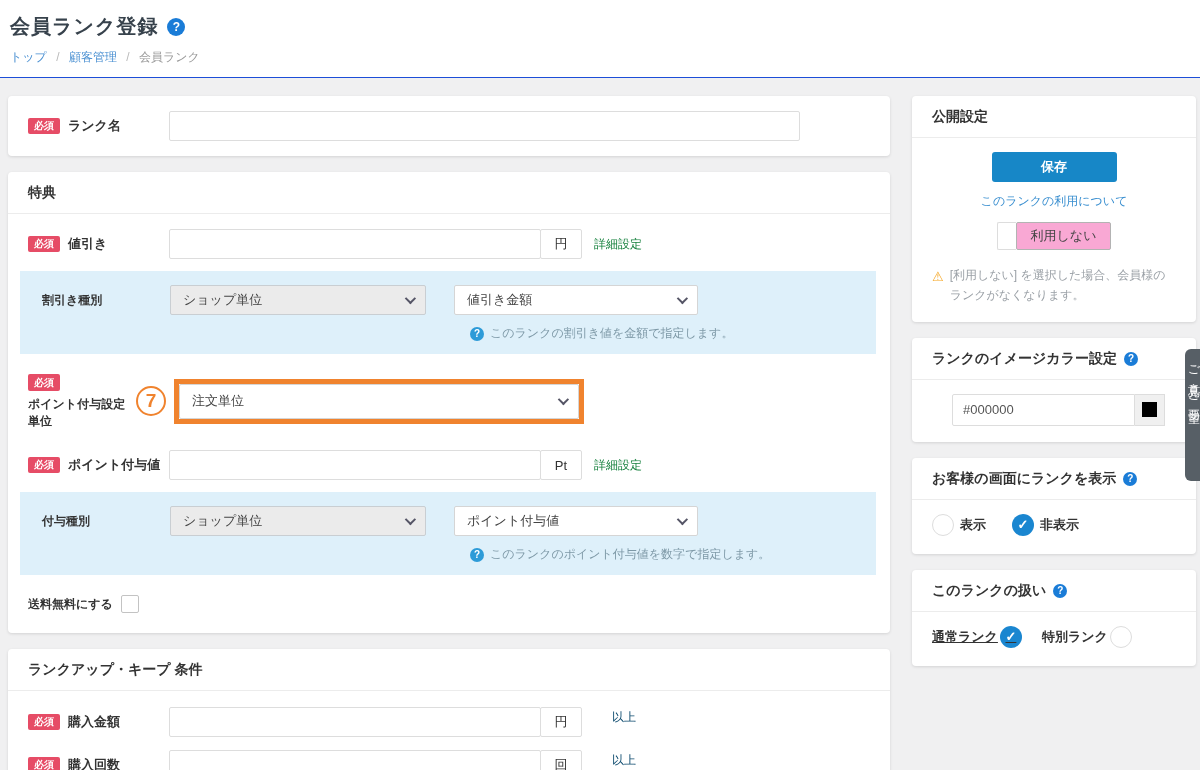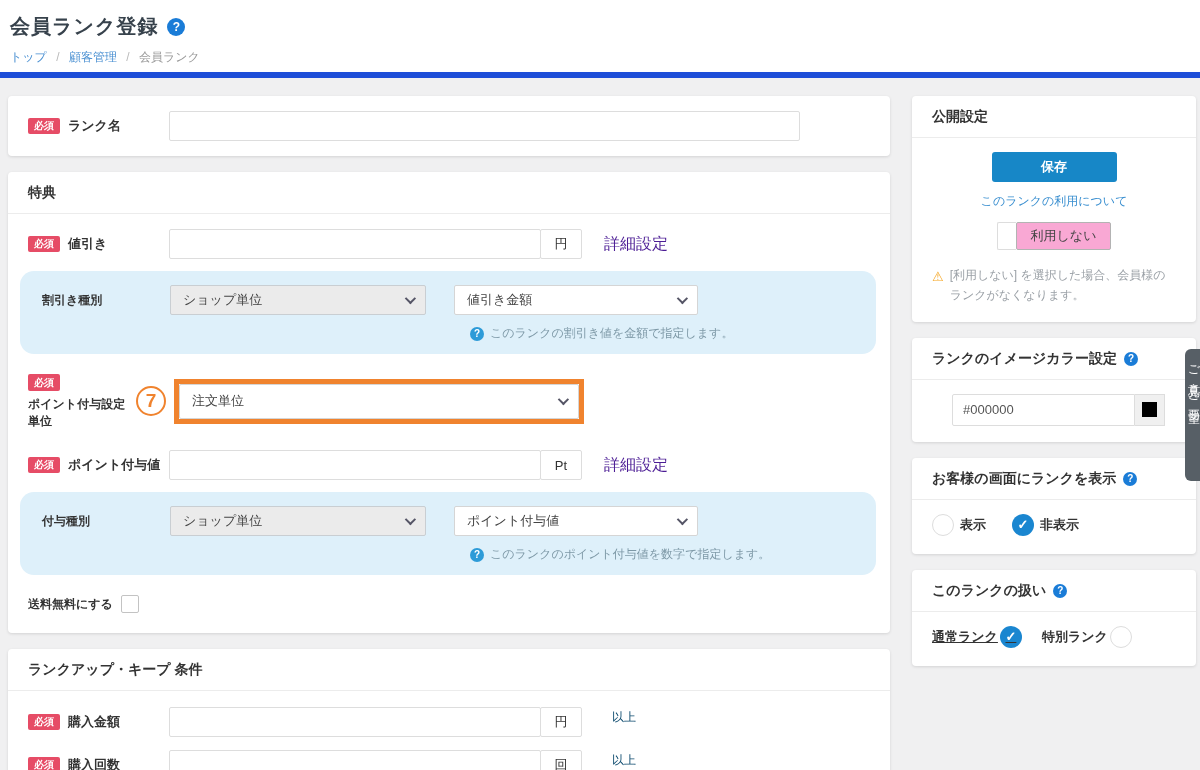--- a/index.html
+++ b/index.html
@@ -2,21 +2,21 @@
 <html><head>
 <meta charset="utf-8">
 <style>
   * { box-sizing: border-box; }
   html,body { margin:0; padding:0; }
   body {
     width:1200px; height:770px; overflow:hidden; position:relative;
     background:#f0f0f1; font-family:"Liberation Sans", sans-serif; color:#333;
   }
   
-  .page-header { background:#fff; height:78px; padding:13px 0 0 10px; border-bottom:6px solid #1d4ed8; }
+  .page-header { background:#fff; height:78px; padding:13px 0 0 10px; border-bottom:1px solid #1d4ed8; }
   .title-row { display:flex; align-items:center; gap:9px; }
   h1.page-title { margin:0; font-size:20px; font-weight:600; color:#37424c; letter-spacing:1px; }
   .qicon { background:#1a7cd7; color:#fff; border-radius:50%; display:inline-flex; align-items:center; justify-content:center; font-weight:bold; flex:none; }
   .qicon.lg { width:18px; height:18px; font-size:12px; }
   .qicon.sm { width:14px; height:14px; font-size:10px; }
   .breadcrumb { font-size:12px; margin-top:9px; }
   .breadcrumb a { color:#4a90d2; text-decoration:none; cursor:pointer; }
   .breadcrumb .sep { color:#bbb; margin:0 6px; }
   .breadcrumb .current { color:#999; }
   
@@ -27,24 +27,24 @@
   .card-head { margin:0; font-size:14px; font-weight:bold; color:#333; padding:12px 20px 11px; border-bottom:1px solid #ececec; display:flex; align-items:center; gap:7px; }
   
   .frow { display:flex; align-items:center; padding:15px 20px; }
   .flabel { width:141px; flex:none; display:flex; align-items:center; gap:8px; }
   .req { background:#e64c66; color:#fff; font-size:10px; font-weight:bold; padding:3px 6px; border-radius:2px; line-height:1; flex:none; }
   .lbl { font-size:13px; font-weight:bold; color:#333; }
   .txt { height:30px; border:1px solid #ddd; border-radius:2px; font-size:13px; padding:0 8px; color:#333; background:#fff; outline:none; }
   .w-lg { width:631px; }
   .w-md { width:372px; }
   .addon { height:30px; width:42px; border:1px solid #ddd; border-radius:2px; margin-left:-1px; display:flex; align-items:center; justify-content:center; font-size:13px; color:#333; background:#fff; flex:none; }
-  .detail-link { font-size:16px; color:#4c1d95; margin-left:22px; text-decoration:none; cursor:pointer; }
+  .detail-link { font-size:12px; color:#15803d; margin-left:12px; text-decoration:none; cursor:pointer; }
   .ijou { font-size:12px; color:#0c4a6e; margin-left:30px; align-self:flex-start; margin-top:2px; }
   
-  .bluebox { background:#def0fa; border-radius:14px; margin:4px 14px 12px 12px; padding:14px 0 12px; }
+  .bluebox { background:#def0fa; border-radius:0; margin:4px 14px 12px 12px; padding:14px 0 12px; }
   .brow { display:flex; align-items:center; }
   .blabel { width:150px; flex:none; padding-left:22px; font-size:12px; font-weight:bold; color:#333; }
   .select { height:30px; border:1px solid #c9ced2; border-radius:2px; display:flex; align-items:center; justify-content:space-between; padding:0 12px; font-size:13px; color:#444; cursor:pointer; }
   .select.gray { background:#ebebeb; }
   .select.white { background:#fff; border-color:#d5d5d5; }
   .sel-1 { width:256px; }
   .sel-2 { width:244px; margin-left:28px; }
   .chev { width:8px; height:8px; border-right:2px solid #556; border-bottom:2px solid #556; transform:rotate(45deg) translateY(-2px); flex:none; }
   .helper { display:flex; align-items:center; gap:6px; margin:10px 0 0 450px; font-size:12px; color:#7e99a7; }
   .helper .qicon { background:#2d9bd8; }

